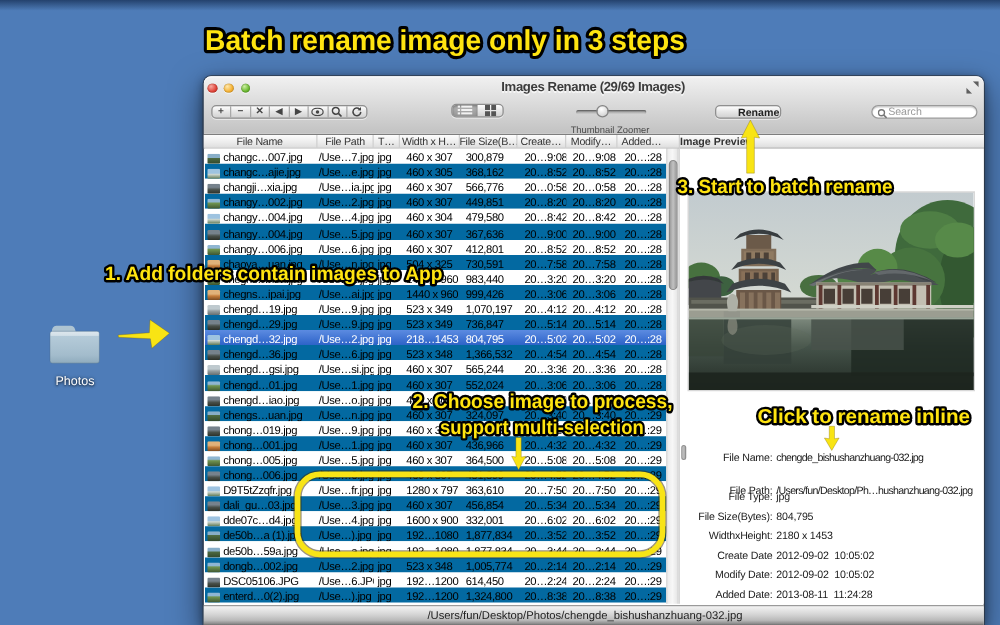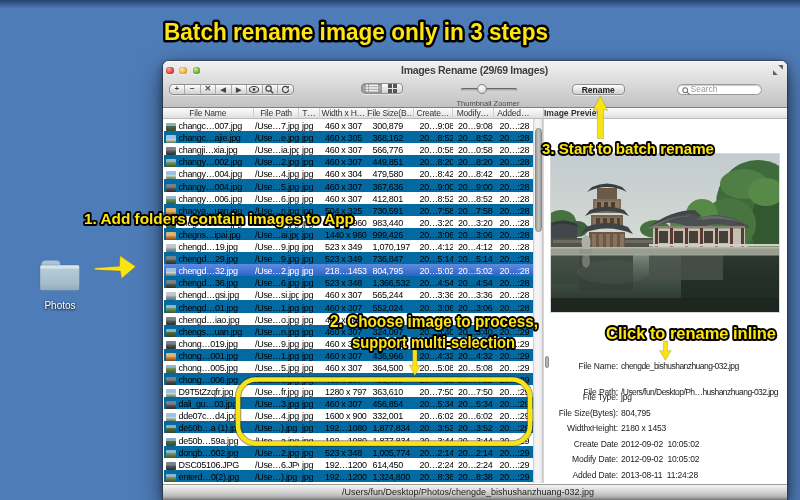--- a/index.html
+++ b/index.html
@@ -18,22 +18,22 @@
 .bez{background:linear-gradient(#fefefe,#e8e8e8 45%,#d2d2d2);border:1px solid #8f8f8f;border-radius:4px;box-shadow:0 1px 0 rgba(255,255,255,.5)}
 #btng{position:absolute;left:6px;top:22.5px;width:125px;height:11px;display:flex}
 #btng span{flex:1;border-right:1px solid #a8a8a8;display:flex;align-items:center;justify-content:center;font-size:8px;font-weight:bold;color:#444;line-height:1}
 #btng span:last-child{border-right:none}
 #seg{position:absolute;left:198.5px;top:21.5px;width:42px;height:11.5px;display:flex;padding:0}
 #seg .sg{flex:1;display:flex;align-items:center;justify-content:center}
 #seg .sg.on{background:linear-gradient(#b7b7b7,#989898);border-radius:3px 0 0 3px;box-shadow:inset 0 1px 2px rgba(0,0,0,.35)}
 #slider{position:absolute;left:298px;top:26.5px;width:56.5px;height:3px;border-radius:2px;background:linear-gradient(#9a9a9a,#c6c6c6);box-shadow:inset 0 1px 1px rgba(0,0,0,.4)}
 #knob{position:absolute;left:16px;top:-3.5px;width:10px;height:10px;border-radius:50%;background:radial-gradient(circle at 40% 30%,#ffffff,#d8d8d8 70%,#b5b5b5);border:1px solid #858585}
 #zlabel{position:absolute;left:278px;top:37.5px;width:95px;text-align:center;font-size:7.5px;color:#4a4a4a}
-#renbtn{position:absolute;left:409.5px;top:23px;width:52.5px;height:11px;text-align:center;font-size:8.5px;font-weight:bold;color:#222;line-height:10px}
-#search{position:absolute;left:514px;top:22.5px;width:85.5px;height:11px;border-radius:6px;background:#fff;border:1px solid #9a9a9a;box-shadow:inset 0 1px 1px rgba(0,0,0,.2);font-size:8.5px;color:#9a9a9a;line-height:9.5px;padding-left:13px}
+#renbtn{position:absolute;left:409.5px;top:23px;width:52.5px;height:11px;text-align:right;font-size:8.5px;font-weight:bold;color:#222;line-height:10px}
+#search{position:absolute;left:534px;top:22.5px;width:85.5px;height:11px;border-radius:6px;background:#fff;border:1px solid #9a9a9a;box-shadow:inset 0 1px 1px rgba(0,0,0,.2);font-size:8.5px;color:#9a9a9a;line-height:9.5px;padding-left:13px}
 #search svg{position:absolute;left:4px;top:2px}
 
 #thead{position:absolute;left:0;top:46.5px;width:624px;height:11.5px;background:linear-gradient(#fdfdfd,#ececec 60%,#dedede);border-bottom:1px solid #bcbcbc;font-size:8.5px;font-weight:normal;color:#333;letter-spacing:-0.2px}
 #thead span{position:absolute;top:0;line-height:11.5px;text-align:center;border-right:1px solid #cfcfcf;height:11.5px;overflow:hidden;white-space:nowrap}
 
 #tbl{position:absolute;left:1px;top:58px;width:369.5px;height:364px;background:#fff;overflow:hidden}
 .tr{display:flex;height:12.1px;align-items:flex-end;background:#fff}
 .tr.alt{background:#0369a1}
 .tr.sel{background:linear-gradient(#5c8be1,#2d63c8);color:#fff}
 .c{font-size:9px;color:#000;white-space:nowrap;overflow:hidden;letter-spacing:-0.3px}

